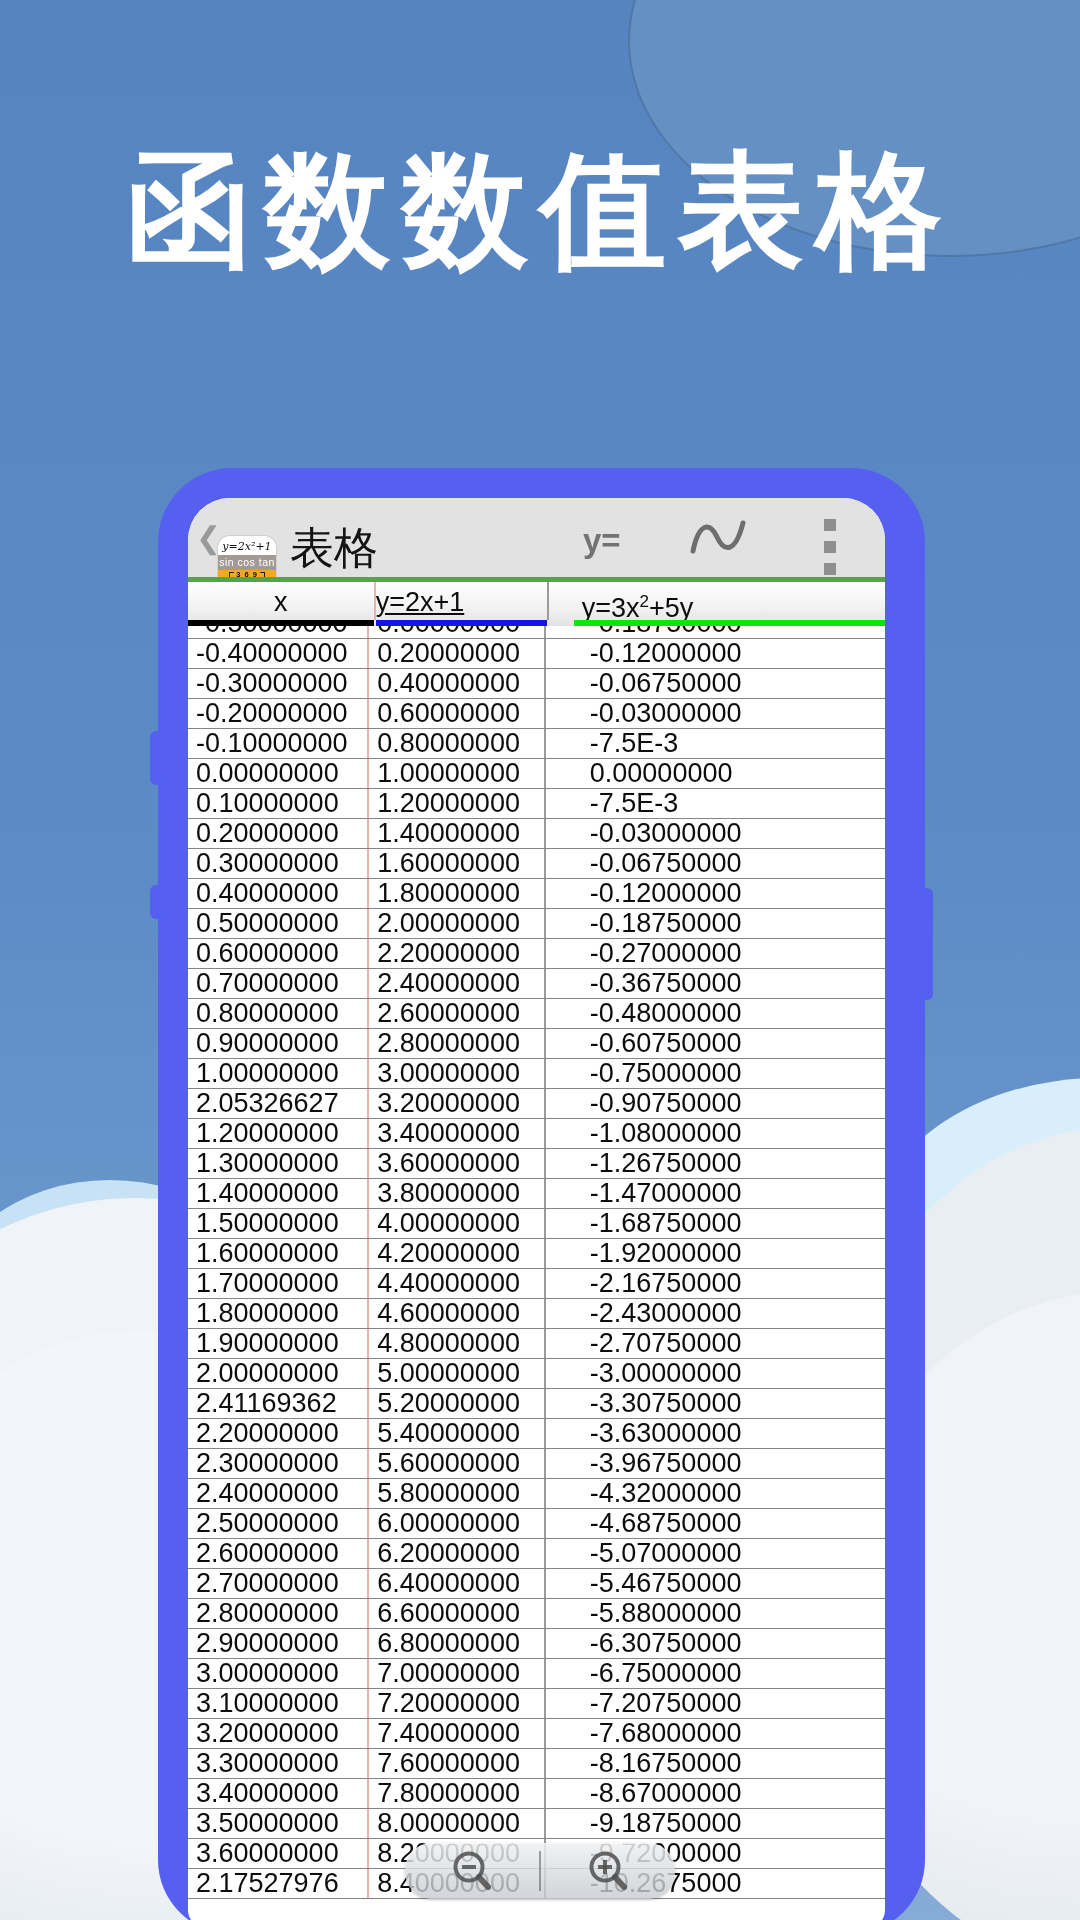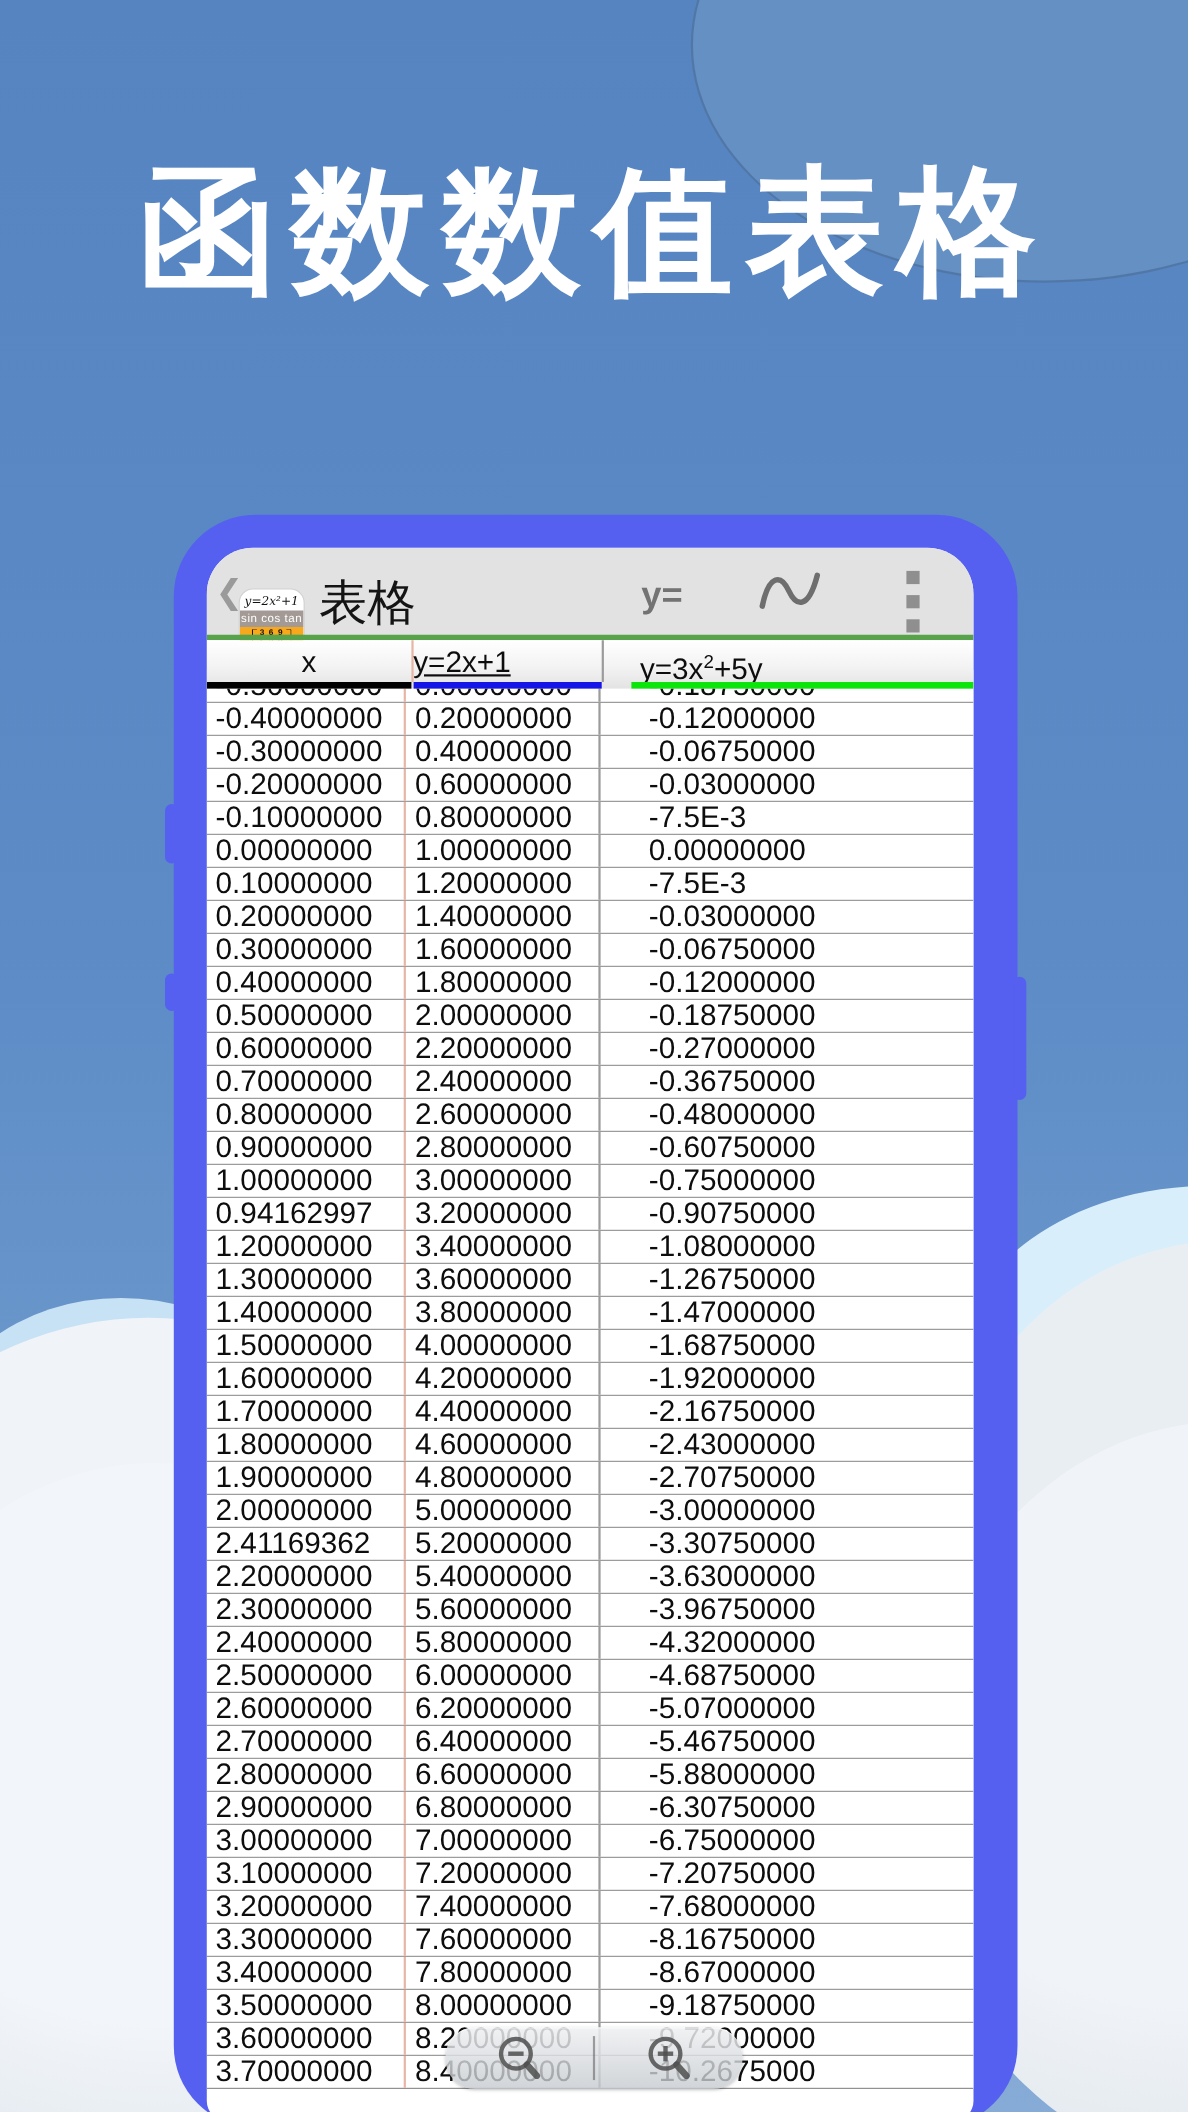--- a/index.html
+++ b/index.html
@@ -230,21 +230,21 @@
             <div class="td c0">0.90000000</div>
             <div class="td c1">2.80000000</div>
             <div class="td c2">-0.60750000</div>
           </div>
           <div class="tr">
             <div class="td c0">1.00000000</div>
             <div class="td c1">3.00000000</div>
             <div class="td c2">-0.75000000</div>
           </div>
           <div class="tr">
-            <div class="td c0">0.94162997</div>
+            <div class="td c0">2.05326627</div>
             <div class="td c1">3.20000000</div>
             <div class="td c2">-0.90750000</div>
           </div>
           <div class="tr">
             <div class="td c0">1.20000000</div>
             <div class="td c1">3.40000000</div>
             <div class="td c2">-1.08000000</div>
           </div>
           <div class="tr">
             <div class="td c0">1.30000000</div>
@@ -360,21 +360,21 @@
             <div class="td c0">3.50000000</div>
             <div class="td c1">8.00000000</div>
             <div class="td c2">-9.18750000</div>
           </div>
           <div class="tr">
             <div class="td c0">3.60000000</div>
             <div class="td c1">8.20000000</div>
             <div class="td c2">-9.72000000</div>
           </div>
           <div class="tr">
-            <div class="td c0">3.70000000</div>
+            <div class="td c0">2.17527976</div>
             <div class="td c1">8.40000000</div>
             <div class="td c2">-10.2675000</div>
           </div>
         </div>
 
       <div class="zoomctl">
         <div class="zbtn">
           <svg width="46" height="44" viewBox="0 0 46 44">
             <circle cx="20" cy="18" r="13.5" fill="none" stroke="#4f4f4f" stroke-width="4" opacity="0.85"></circle>
             <line x1="13" y1="18" x2="27" y2="18" stroke="#4f4f4f" stroke-width="4" opacity="0.85"></line>

